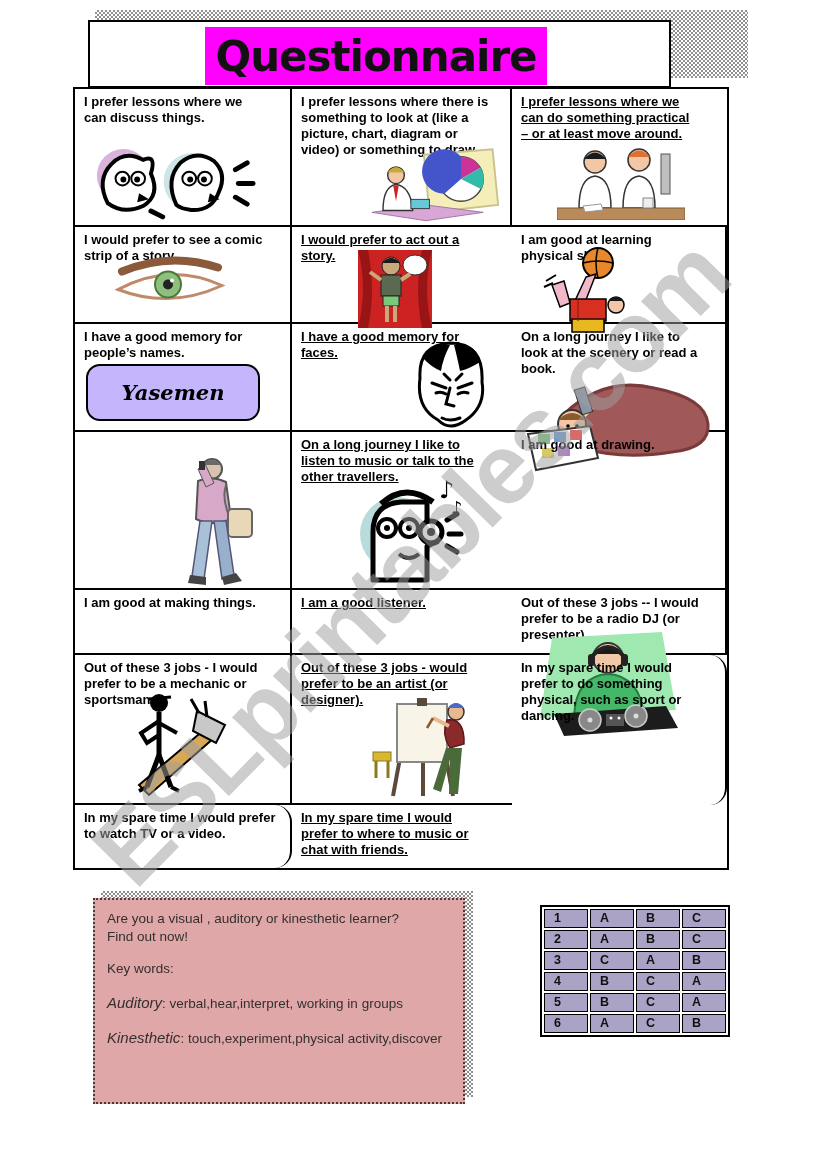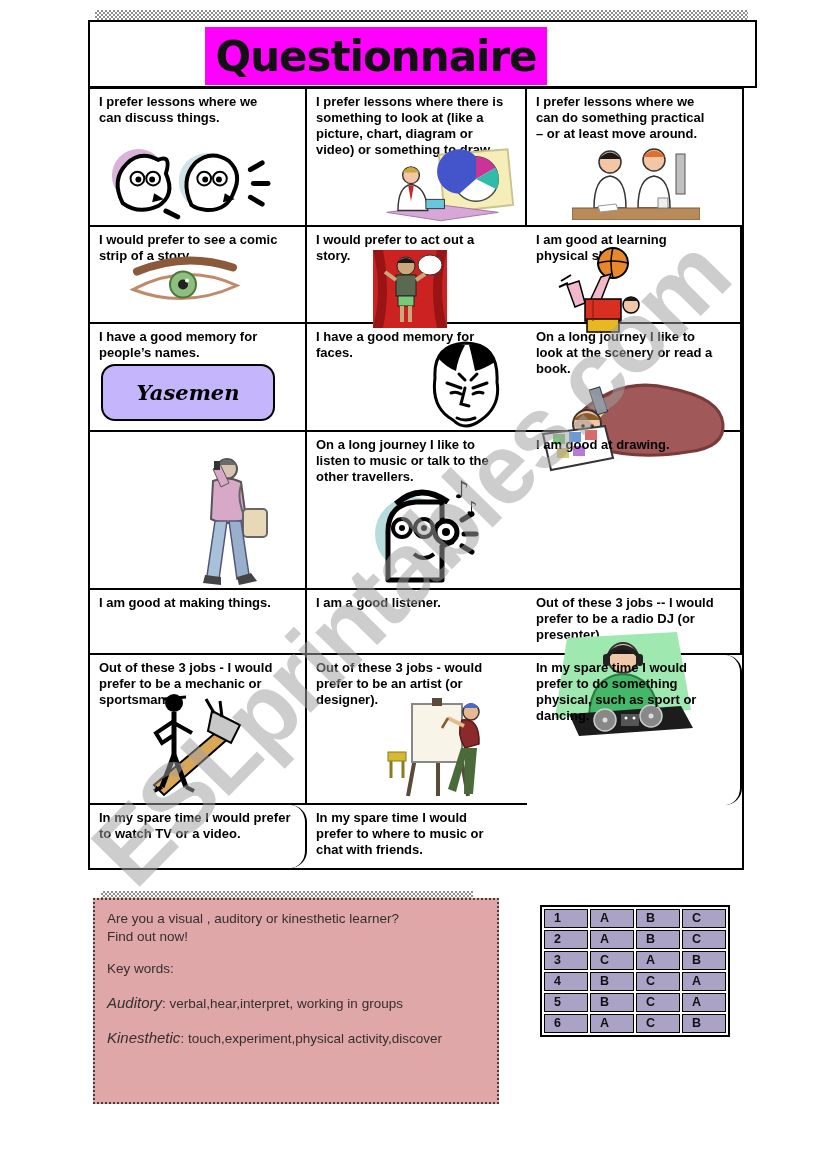--- a/index.html
+++ b/index.html
@@ -10,44 +10,44 @@
     font-family: "Liberation Sans", sans-serif;
   }
   .hatch {
     background: conic-gradient(#8f8f8f 25%, #ffffff 0 50%, #8f8f8f 0 75%, #ffffff 0);
     background-size: 4px 4px;
     position: absolute;
   }
   
   .title-shadow { left: 95px; top: 10px; width: 653px; height: 68px; }
   .title-box {
-    position: absolute; left: 88px; top: 20px; width: 669px; height: 68px;
+    position: absolute; left: 88px; top: 20px; width: 583px; height: 68px;
     background: #fff; border: 2px solid #000;
   }
   .title-band {
     position: absolute; left: 115px; top: 5px; width: 342px; height: 58px;
     background: #ff00ff; display: flex; align-items: center; justify-content: center;
   }
   .title-band span {
     font-family: "DejaVu Sans", sans-serif; font-weight: bold;
     font-size: 42px; color: #111; letter-spacing: -1px;
   }
   
   .qtable {
-    position: absolute; left: 88px; top: 87px;
+    position: absolute; left: 73px; top: 87px;
     display: grid; border: 2px solid #000; background: #fff;
     grid-template-columns: 217px 220px 215px;
     grid-template-rows: 138px 97px 108px 158px 65px 150px 63px;
   }
   .cell { position: relative; border-right: 2px solid #000; border-bottom: 2px solid #000;
           padding: 5px 14px 0 9px; }
   .cell.c3 { border-right: none; }
   .cell.r7 { border-bottom: none; border-radius: 17px; }
   .cell.c1 { padding-right: 26px; }
-  .cell.c3 { padding-right: 30px; }
+  .cell.c3 { padding-right: 30px; text-decoration: underline; }
   .qtext { font-size: 13px; font-weight: bold; line-height: 16px; color:#000; }
   .line2 { display:flex; justify-content: space-between; }
   .art { position: absolute; }
   .art-r1c1 { left:15px;  top:51px; width:167px; height:84px; }
   .art-r1c2 { left:78px;  top:55px; width:130px; height:81px; }
   .art-r1c3 { left:45px;  top:51px; width:128px; height:80px; }
   .art-r2c1 { left:68px;  top:18px; width:72px;  height:80px; }
   .art-r2c2 { left:35px;  top:27px; width:120px; height:58px; }
   .art-r2c3 { left:66px;  top:23px; width:74px;  height:78px; }
   .art-r3c1 { left:22px;  top:20px; width:120px; height:88px; }
@@ -71,21 +71,21 @@
   .watermark {
     position: absolute; left: -60px; top: 505px; width: 940px;
     text-align: center; transform: rotate(-45.5deg);
     font-weight: bold; font-size: 100px; letter-spacing: -3px;
     color: #a0a0a0; opacity: 0.52; z-index: 40; pointer-events: none;
     font-family: "Liberation Sans", sans-serif;
   }
   
   .infobox-shadow { left: 101px; top: 891px; width: 372px; height: 206px; }
   .infobox {
-    position: absolute; left: 93px; top: 898px; width: 406px; height: 206px;
+    position: absolute; left: 93px; top: 898px; width: 372px; height: 206px;
     background: #dfa7a7; border: 2px dotted #4a3a3a;
     padding: 10px 10px 0 12px; color: #352f2f;
     font-size: 13.5px; line-height: 18px;
   }
   .infobox .gap-s { height: 14px; }
   .infobox .gap-m { height: 16px; }
   .term { font-style: italic; font-size: 15px; }
   
   .anskey {
     position: absolute; left: 540px; top: 905px;

